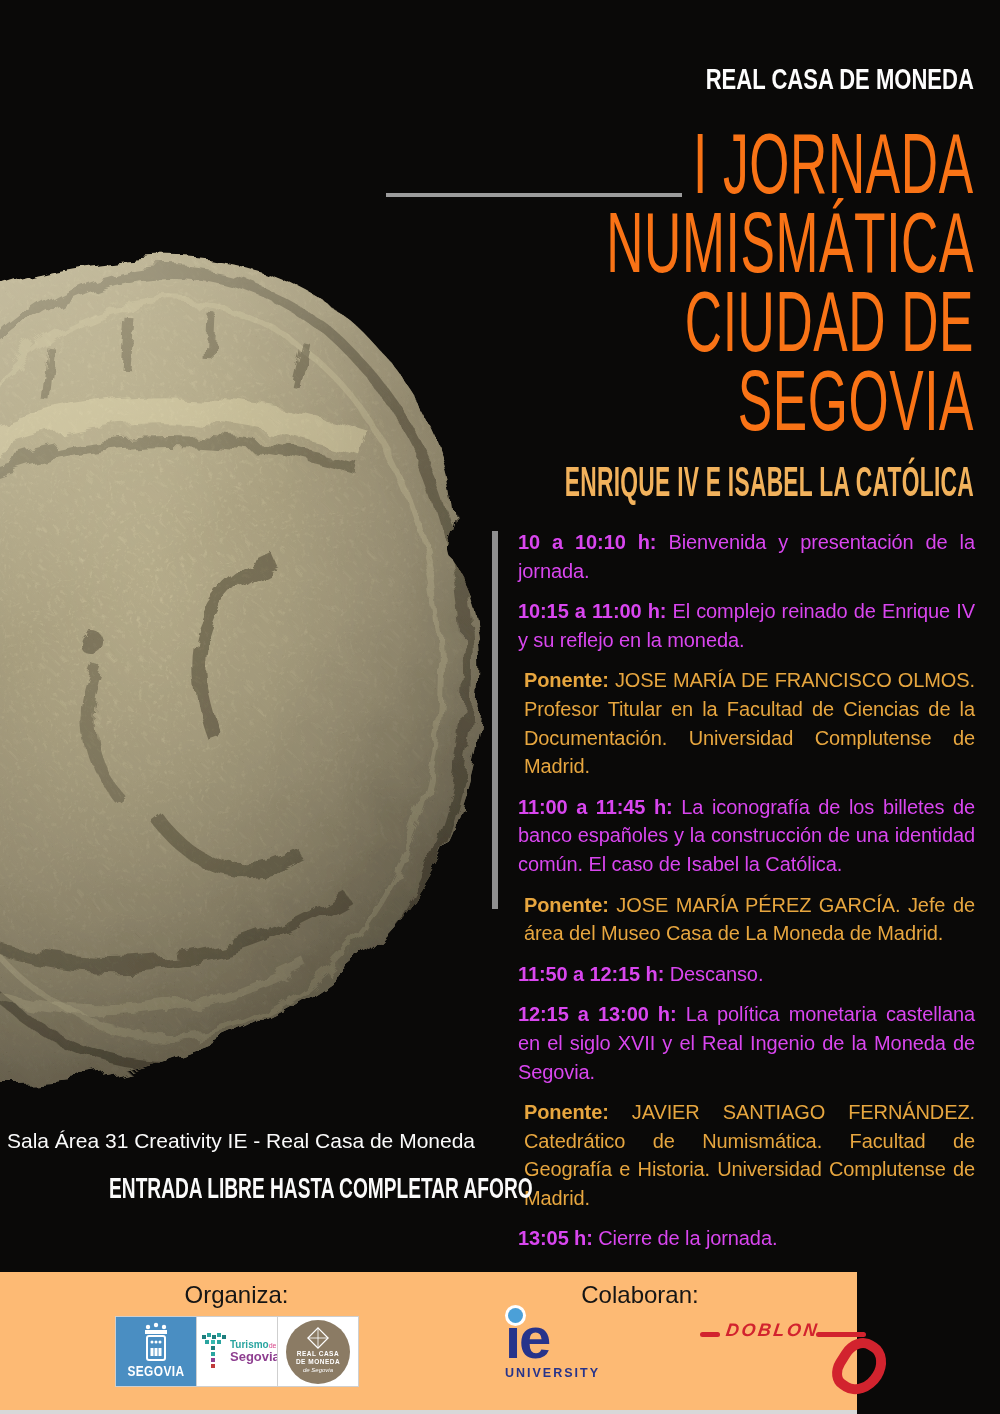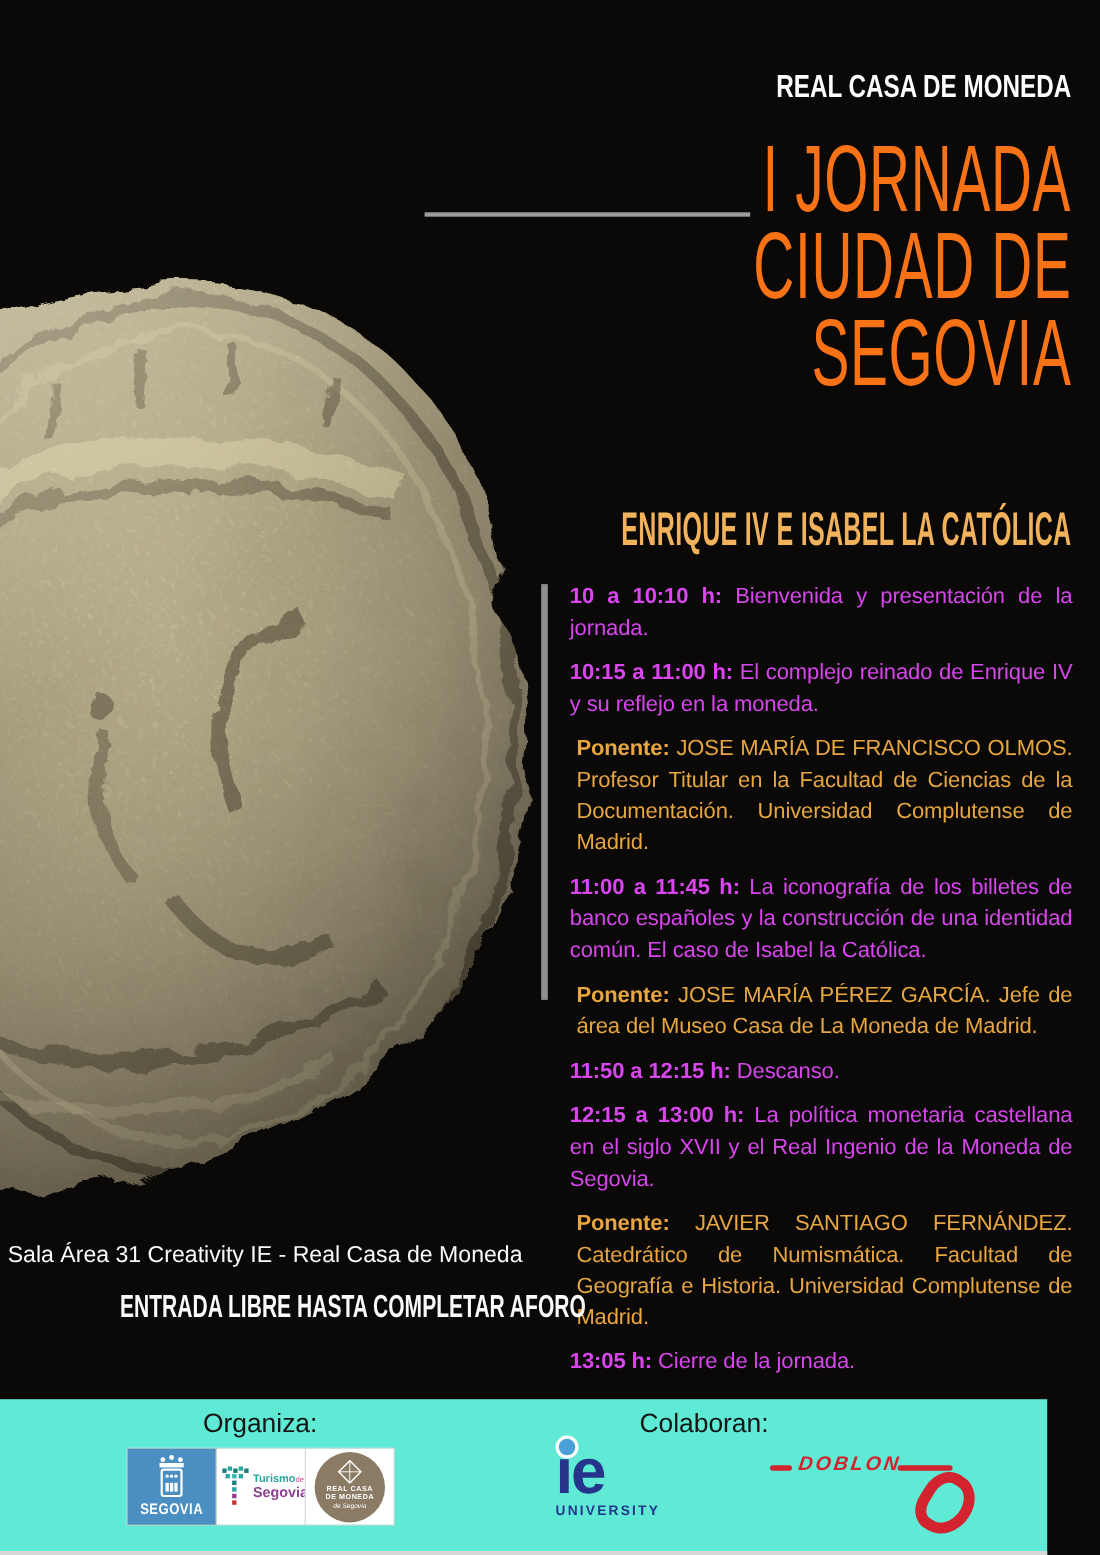--- a/index.html
+++ b/index.html
@@ -34,21 +34,21 @@
   .schedule b::after{content:" ";}
 
   
   .location{position:absolute;left:0;top:1128px;width:482px;text-align:center;color:#fafafa;}
   .loc1{font-size:21px;line-height:26px;}
   .loc2{font-size:17px;line-height:21px;}
   .admission{margin-top:18px;font-weight:700;}
   .admission .cond{font-size:29px;line-height:32px;transform:scaleX(.66);transform-origin:50% 50%;}
 
   
-  .footer{position:absolute;left:0;top:1272px;width:952px;height:142px;background:#5eead4;border-bottom:4px solid #d8d8d8;box-sizing:border-box;}
+  .footer{position:absolute;left:0;top:1272px;width:857px;height:142px;background:#fdba74;border-bottom:4px solid #d8d8d8;box-sizing:border-box;}
   .f-label{position:absolute;top:8px;font-size:24px;line-height:30px;color:#151515;text-align:center;}
   .lbl-org{left:115px;width:243px;}
   .lbl-col{left:540px;width:200px;}
 
   .logo-strip{position:absolute;left:115px;top:44px;display:flex;border:1px solid #cfcfcf;}
   .logo-cell{width:80px;height:69px;background:#fff;border-right:1px solid #cfcfcf;position:relative;overflow:hidden;}
   .logo-cell:last-child{border-right:none;}
   .cell-segovia{background:#4a8ec2;text-align:center;}
   .cell-segovia .seg-emblem{display:block;margin:5px auto 0;}
   .seg-word{color:#fff;font-weight:700;font-size:14px;letter-spacing:.5px;display:block;margin-top:1px;transform:scaleX(.85);}
@@ -134,20 +134,21 @@
       </g>
     </g>
   </svg>
 
   <div class="venue"><span class="cond">REAL CASA DE MONEDA</span></div>
 
   <div class="rule"></div>
 
   <div class="title">
     <div class="line"><span class="cond">I JORNADA</span></div>
+    <div class="line"><span class="cond">NUMISMÁTICA</span></div>
     <div class="line"><span class="cond">CIUDAD DE</span></div>
     <div class="line"><span class="cond">SEGOVIA</span></div>
   </div>
 
   <div class="subtitle"><span class="cond">ENRIQUE IV E ISABEL LA CATÓLICA</span></div>
 
   <div class="accent-bar"></div>
   <div class="schedule">
     <p class="session"><b>10 a 10:10 h:</b><span>Bienvenida y presentación de la jornada.</span></p>
     <p class="session"><b>10:15 a 11:00 h:</b><span>El complejo reinado de Enrique IV y su reflejo en la moneda.</span></p>

